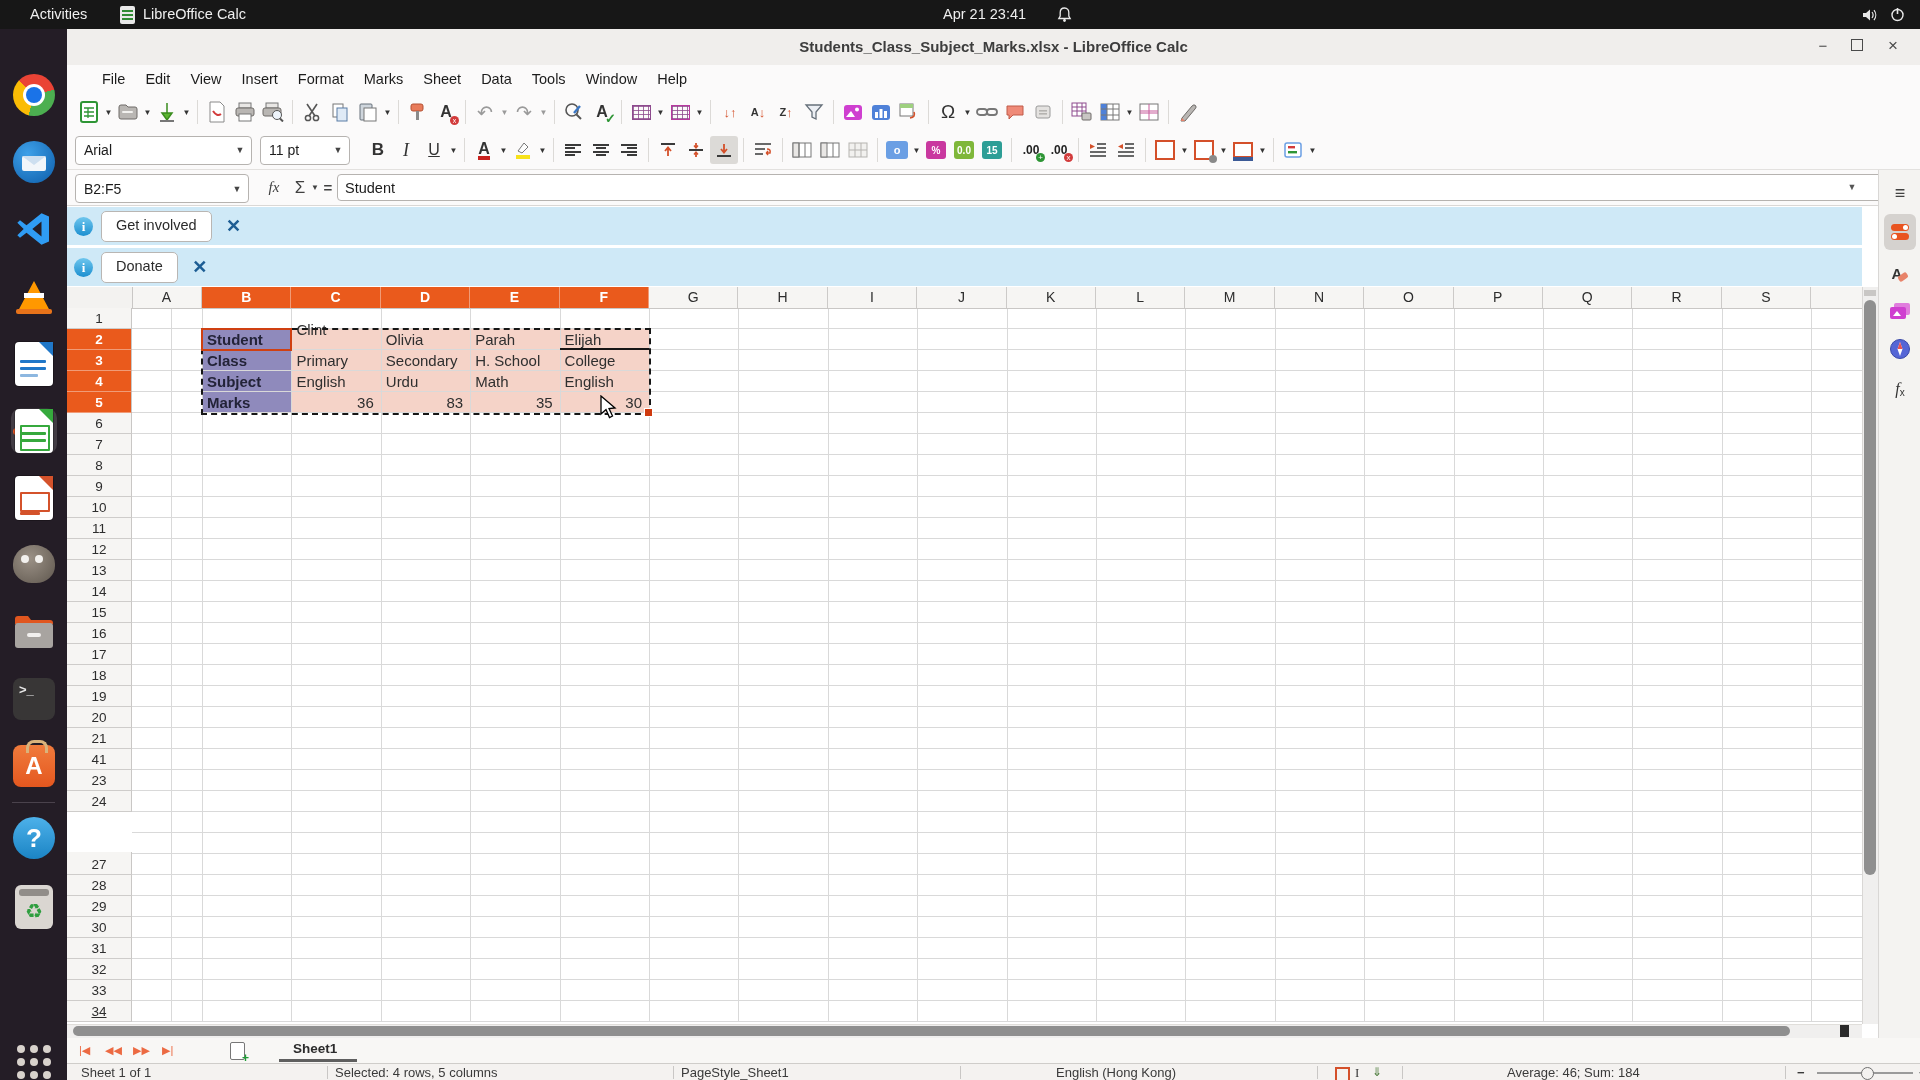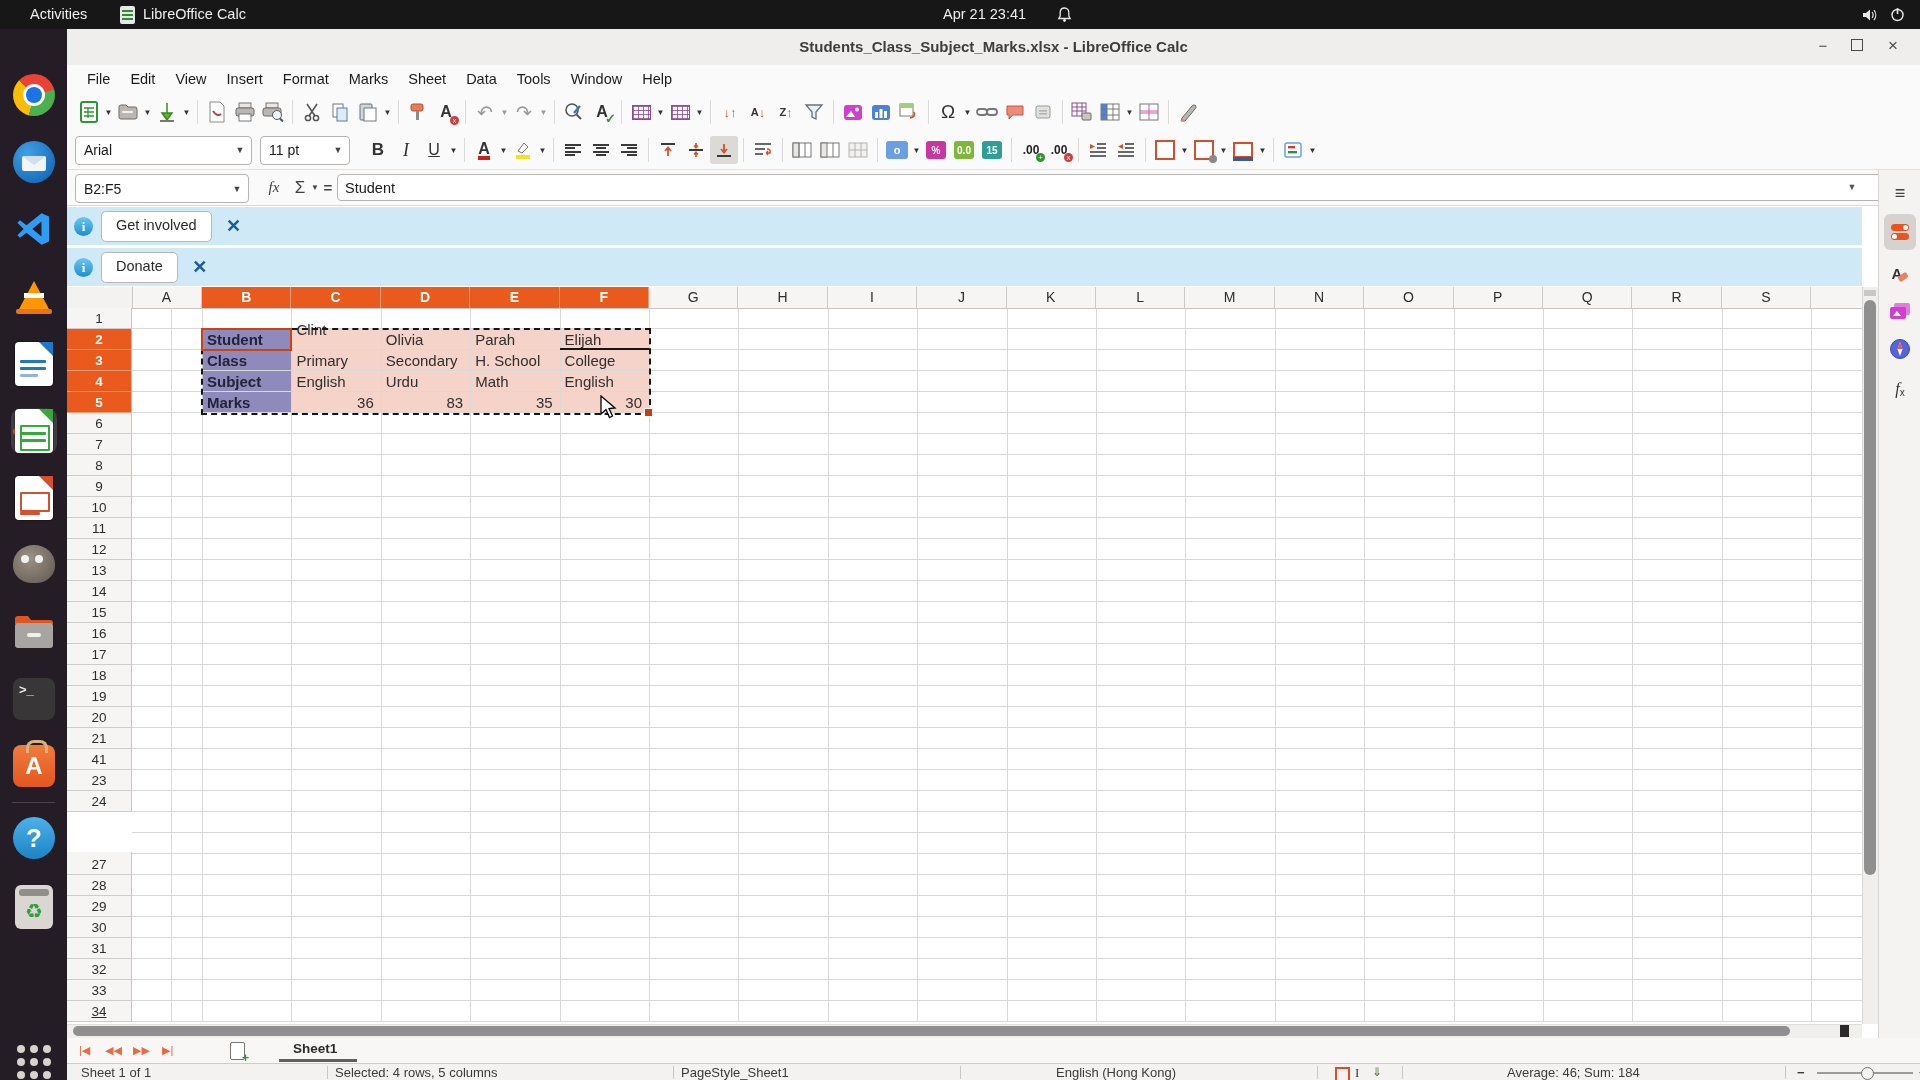--- a/index.html
+++ b/index.html
@@ -35,21 +35,21 @@
   .ic-trash:before{content:"";position:absolute;left:4px;top:4px;right:4px;height:7px;background:#918d89;border-radius:3px}
   .ic-gimp{width:42px;height:38px;background:radial-gradient(circle at 40% 35%,#9b9186,#5f574e);border-radius:50% 50% 45% 45%;position:relative}
   .ic-gimp:before{content:"";position:absolute;left:8px;top:10px;width:8px;height:8px;border-radius:50%;background:#f3f1ee}
   .ic-gimp:after{content:"";position:absolute;left:22px;top:10px;width:8px;height:8px;border-radius:50%;background:#f3f1ee}
   #showapps{display:grid;grid-template-columns:repeat(3,8px);grid-gap:5px}
   #showapps i{width:8px;height:8px;border-radius:50%;background:#d8d2cc}
   
   #titlebar{left:67px;top:29px;width:1853px;height:36px;background:#f0eeec;border-bottom:1px solid #d5d1cd}
   #title{width:100%;text-align:center;line-height:36px;font-size:15px;font-weight:bold;color:#3d3d3d}
   .winbtn{position:absolute;top:7px;width:22px;height:22px;line-height:20px;text-align:center;font-size:15px;color:#4a4a4a}
-  #menubar{left:67px;top:65px;width:1853px;height:28px;background:#fbfafa;font-size:14.5px;color:#1c1c1c;display:flex;align-items:center;padding-left:10px;box-sizing:border-box}
+  #menubar{left:67px;top:65px;width:1853px;height:28px;background:#fbfafa;font-size:14.5px;color:#1c1c1c;display:flex;align-items:center;padding-left:25px;box-sizing:border-box}
   .menu-item{padding:0 10px;line-height:28px}
   
   #toolbar1{left:67px;top:93px;width:1853px;height:38px;background:#fbfafa;display:flex;align-items:center;padding-left:8px;box-sizing:border-box}
   #toolbar2{left:67px;top:131px;width:1853px;height:39px;background:#fbfafa;border-bottom:1px solid #e3e1df;display:flex;align-items:center;padding-left:8px;box-sizing:border-box}
   .tbi{width:28px;height:28px;display:inline-flex;align-items:center;justify-content:center;border-radius:3px;flex:none;position:relative}
   .tbi.active{background:#dcdad7}
   .dd{width:11px;font-size:8px;color:#333;flex:none;text-align:center}
   .sep{width:1px;height:24px;background:#dcdad7;margin:0 5px;flex:none}
   .glyph{font-size:16px;color:#333}
   .gray{color:#9a9a9a}

